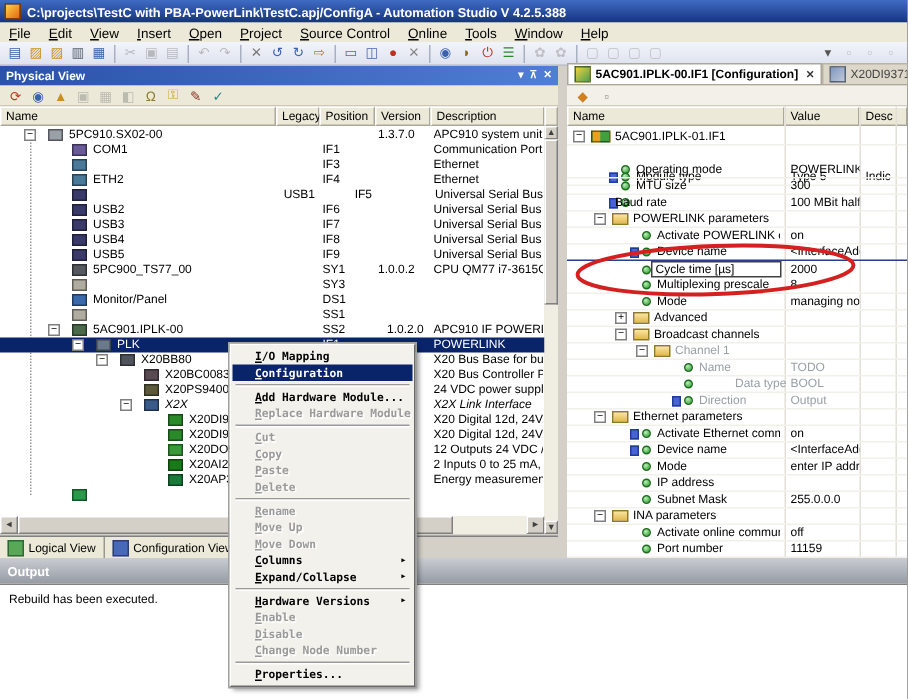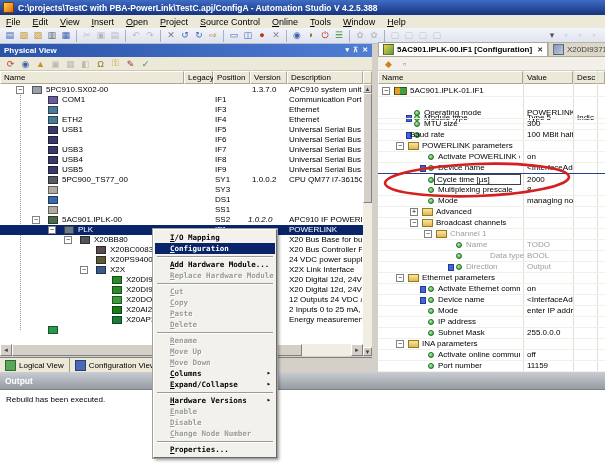--- a/index.html
+++ b/index.html
@@ -204,29 +204,30 @@
         <div class="tcell" style="left: 252px; width: 34px;"></div>
         <div class="tcell" style="left: 289px; width: 73px;">Ethernet</div>
       </div>
       <div class="abs trow" style="top: 115px;">
         <div class="ticon" style="left: 48px; background: rgb(74, 122, 154);"></div>
         <div class="tcell" style="left: 62px; width: 148px;">ETH2</div>
         <div class="tcell" style="left: 215px; width: 33px;">IF4</div>
         <div class="tcell" style="left: 252px; width: 34px;"></div>
         <div class="tcell" style="left: 289px; width: 73px;">Ethernet</div>
       </div>
-      <div class="abs trow" style="top: 125px;">
+      <div class="abs trow" style="top: 125px; text-align: right;">
         <div class="ticon" style="left: 48px; background: rgb(58, 58, 106);"></div>
         <div class="tcell" style="left: 62px; width: 148px;">USB1</div>
         <div class="tcell" style="left: 215px; width: 33px;">IF5</div>
         <div class="tcell" style="left: 252px; width: 34px;"></div>
         <div class="tcell" style="left: 289px; width: 73px;">Universal Serial Bus</div>
       </div>
       <div class="abs trow" style="top: 135px;">
         <div class="ticon" style="left: 48px; background: rgb(58, 58, 106);"></div>
+        <div class="tcell" style="left: 62px; width: 148px;">USB2</div>
         <div class="tcell" style="left: 215px; width: 33px;">IF6</div>
         <div class="tcell" style="left: 252px; width: 34px;"></div>
         <div class="tcell" style="left: 289px; width: 73px;">Universal Serial Bus</div>
       </div>
       <div class="abs trow" style="top: 145px;">
         <div class="ticon" style="left: 48px; background: rgb(58, 58, 106);"></div>
         <div class="tcell" style="left: 62px; width: 148px;">USB3</div>
         <div class="tcell" style="left: 215px; width: 33px;">IF7</div>
         <div class="tcell" style="left: 252px; width: 34px;"></div>
         <div class="tcell" style="left: 289px; width: 73px;">Universal Serial Bus</div>
@@ -254,37 +255,38 @@
       </div>
       <div class="abs trow" style="top: 185px;">
         <div class="ticon" style="left: 48px; background: rgb(176, 172, 160);"></div>
         <div class="tcell" style="left: 62px; width: 148px;"></div>
         <div class="tcell" style="left: 215px; width: 33px;">SY3</div>
         <div class="tcell" style="left: 252px; width: 34px;"></div>
         <div class="tcell" style="left: 289px; width: 73px;"></div>
       </div>
       <div class="abs trow" style="top: 195px;">
         <div class="ticon" style="left: 48px; background: rgb(58, 106, 170);"></div>
+        <div class="tcell" style="left: 62px; width: 148px;">Monitor/Panel</div>
         <div class="tcell" style="left: 215px; width: 33px;">DS1</div>
         <div class="tcell" style="left: 252px; width: 34px;"></div>
         <div class="tcell" style="left: 289px; width: 73px;"></div>
       </div>
       <div class="abs trow" style="top: 205px;">
         <div class="ticon" style="left: 48px; background: rgb(176, 172, 160);"></div>
         <div class="tcell" style="left: 62px; width: 148px;"></div>
         <div class="tcell" style="left: 215px; width: 33px;">SS1</div>
         <div class="tcell" style="left: 252px; width: 34px;"></div>
         <div class="tcell" style="left: 289px; width: 73px;"></div>
       </div>
       <div class="abs trow" style="top: 215px;">
         <div class="ebox" style="left: 32px;">−</div>
         <div class="ticon" style="left: 48px; background: rgb(74, 106, 74);"></div>
         <div class="tcell" style="left: 62px; width: 148px;">5AC901.IPLK-00</div>
         <div class="tcell" style="left: 215px; width: 33px;">SS2</div>
-        <div class="tcell" style="left: 248px; width: 34px; font-style: italic;">1.0.2.0</div>
+        <div class="tcell" style="left: 258px; width: 34px;">1.0.2.0</div>
         <div class="tcell" style="left: 289px; width: 73px;">APC910 IF POWERLINK SF</div>
       </div>
       <div class="abs trow sel" style="top: 225px;">
         <div class="ebox" style="left: 48px;">−</div>
         <div class="ticon" style="left: 64px; background: rgb(106, 122, 138);"></div>
         <div class="tcell" style="left: 78px; width: 132px;">PLK</div>
         <div class="tcell" style="left: 215px; width: 33px;">IF1</div>
         <div class="tcell" style="left: 252px; width: 34px;"></div>
         <div class="tcell" style="left: 289px; width: 73px;">POWERLINK</div>
       </div>
@@ -303,21 +305,21 @@
         <div class="tcell" style="left: 252px; width: 34px;"></div>
         <div class="tcell" style="left: 289px; width: 73px;">X20 Bus Controller POWERL</div>
       </div>
       <div class="abs trow" style="top: 255px;">
         <div class="ticon" style="left: 96px; background: rgb(92, 90, 58);"></div>
         <div class="tcell" style="left: 110px; width: 100px;">X20PS9400</div>
         <div class="tcell" style="left: 215px; width: 33px;"></div>
         <div class="tcell" style="left: 252px; width: 34px;"></div>
         <div class="tcell" style="left: 289px; width: 73px;">24 VDC power supply modul</div>
       </div>
-      <div class="abs trow" style="top: 265px;">
+      <div class="abs trow" style="top: 265px; font-style: italic;">
         <div class="ebox" style="left: 80px;">−</div>
         <div class="ticon" style="left: 96px; background: rgb(58, 90, 138);"></div>
         <div class="tcell" style="left: 110px; width: 100px;">X2X</div>
         <div class="tcell" style="left: 215px; width: 33px;"></div>
         <div class="tcell" style="left: 252px; width: 34px;"></div>
         <div class="tcell" style="left: 289px; width: 73px;">X2X Link Interface</div>
       </div>
       <div class="abs trow" style="top: 275px;">
         <div class="ticon" style="left: 112px; background: rgb(42, 138, 42);"></div>
         <div class="tcell" style="left: 126px; width: 84px;">X20DI93</div>

